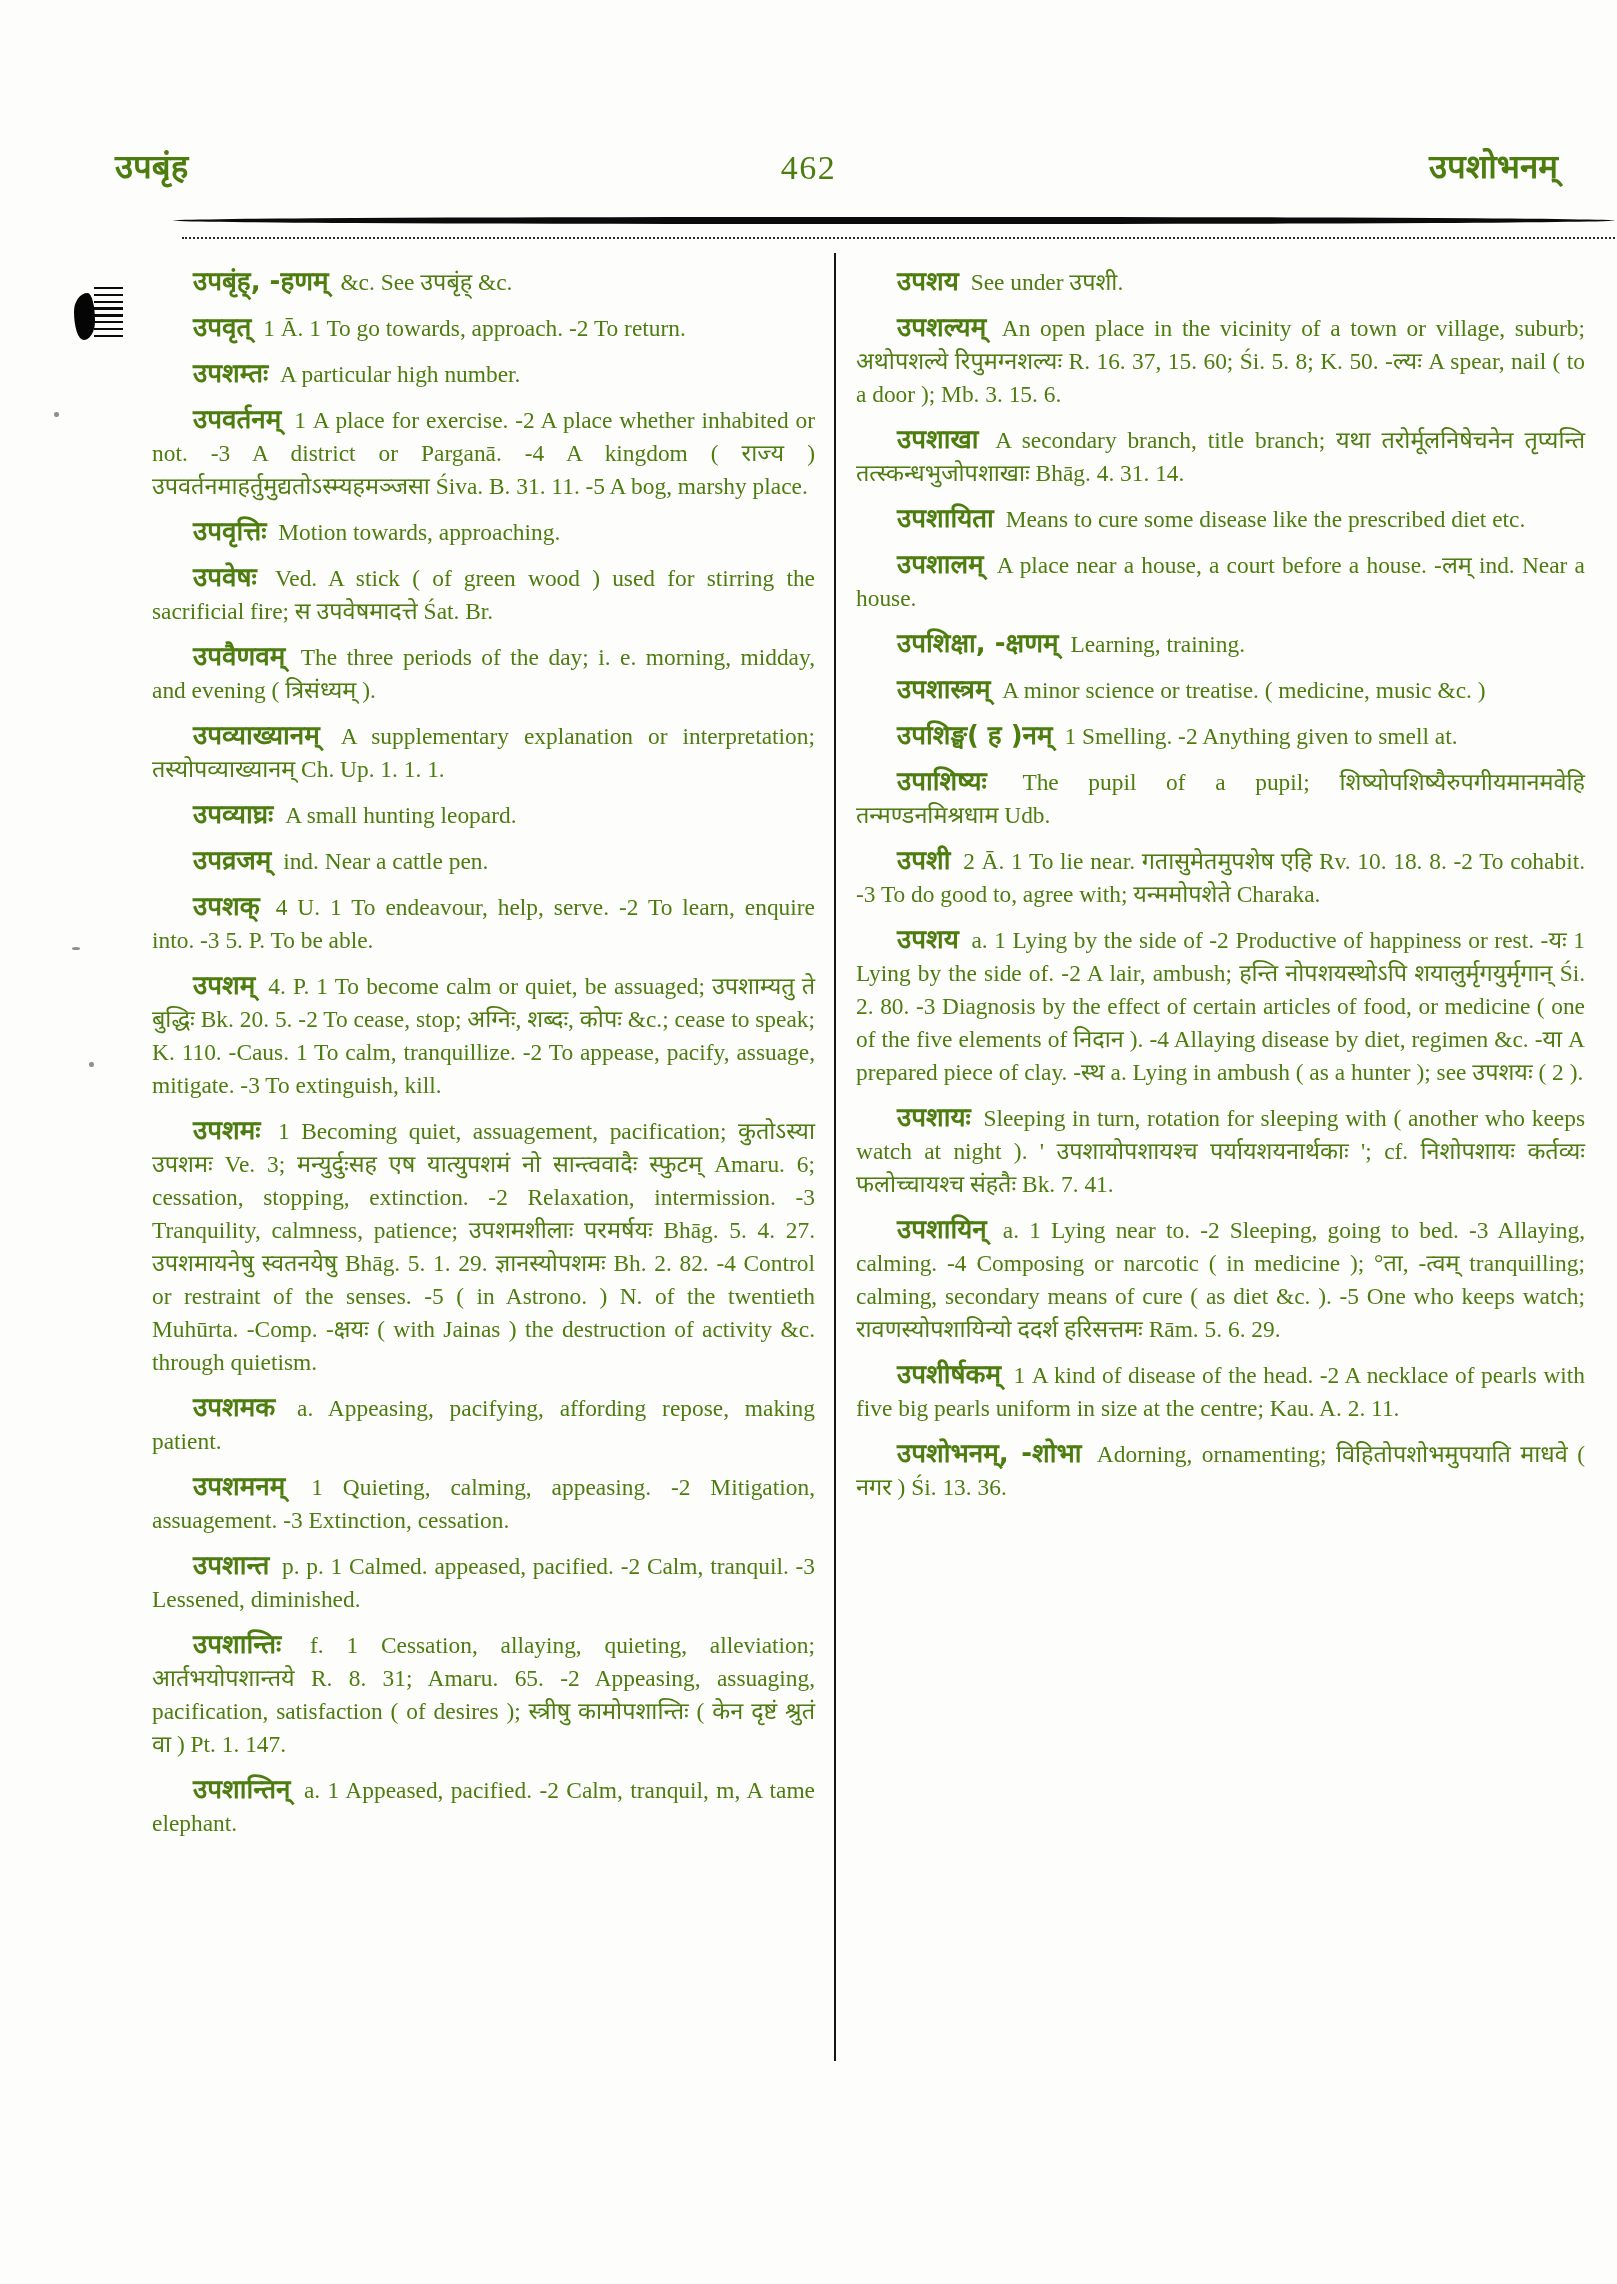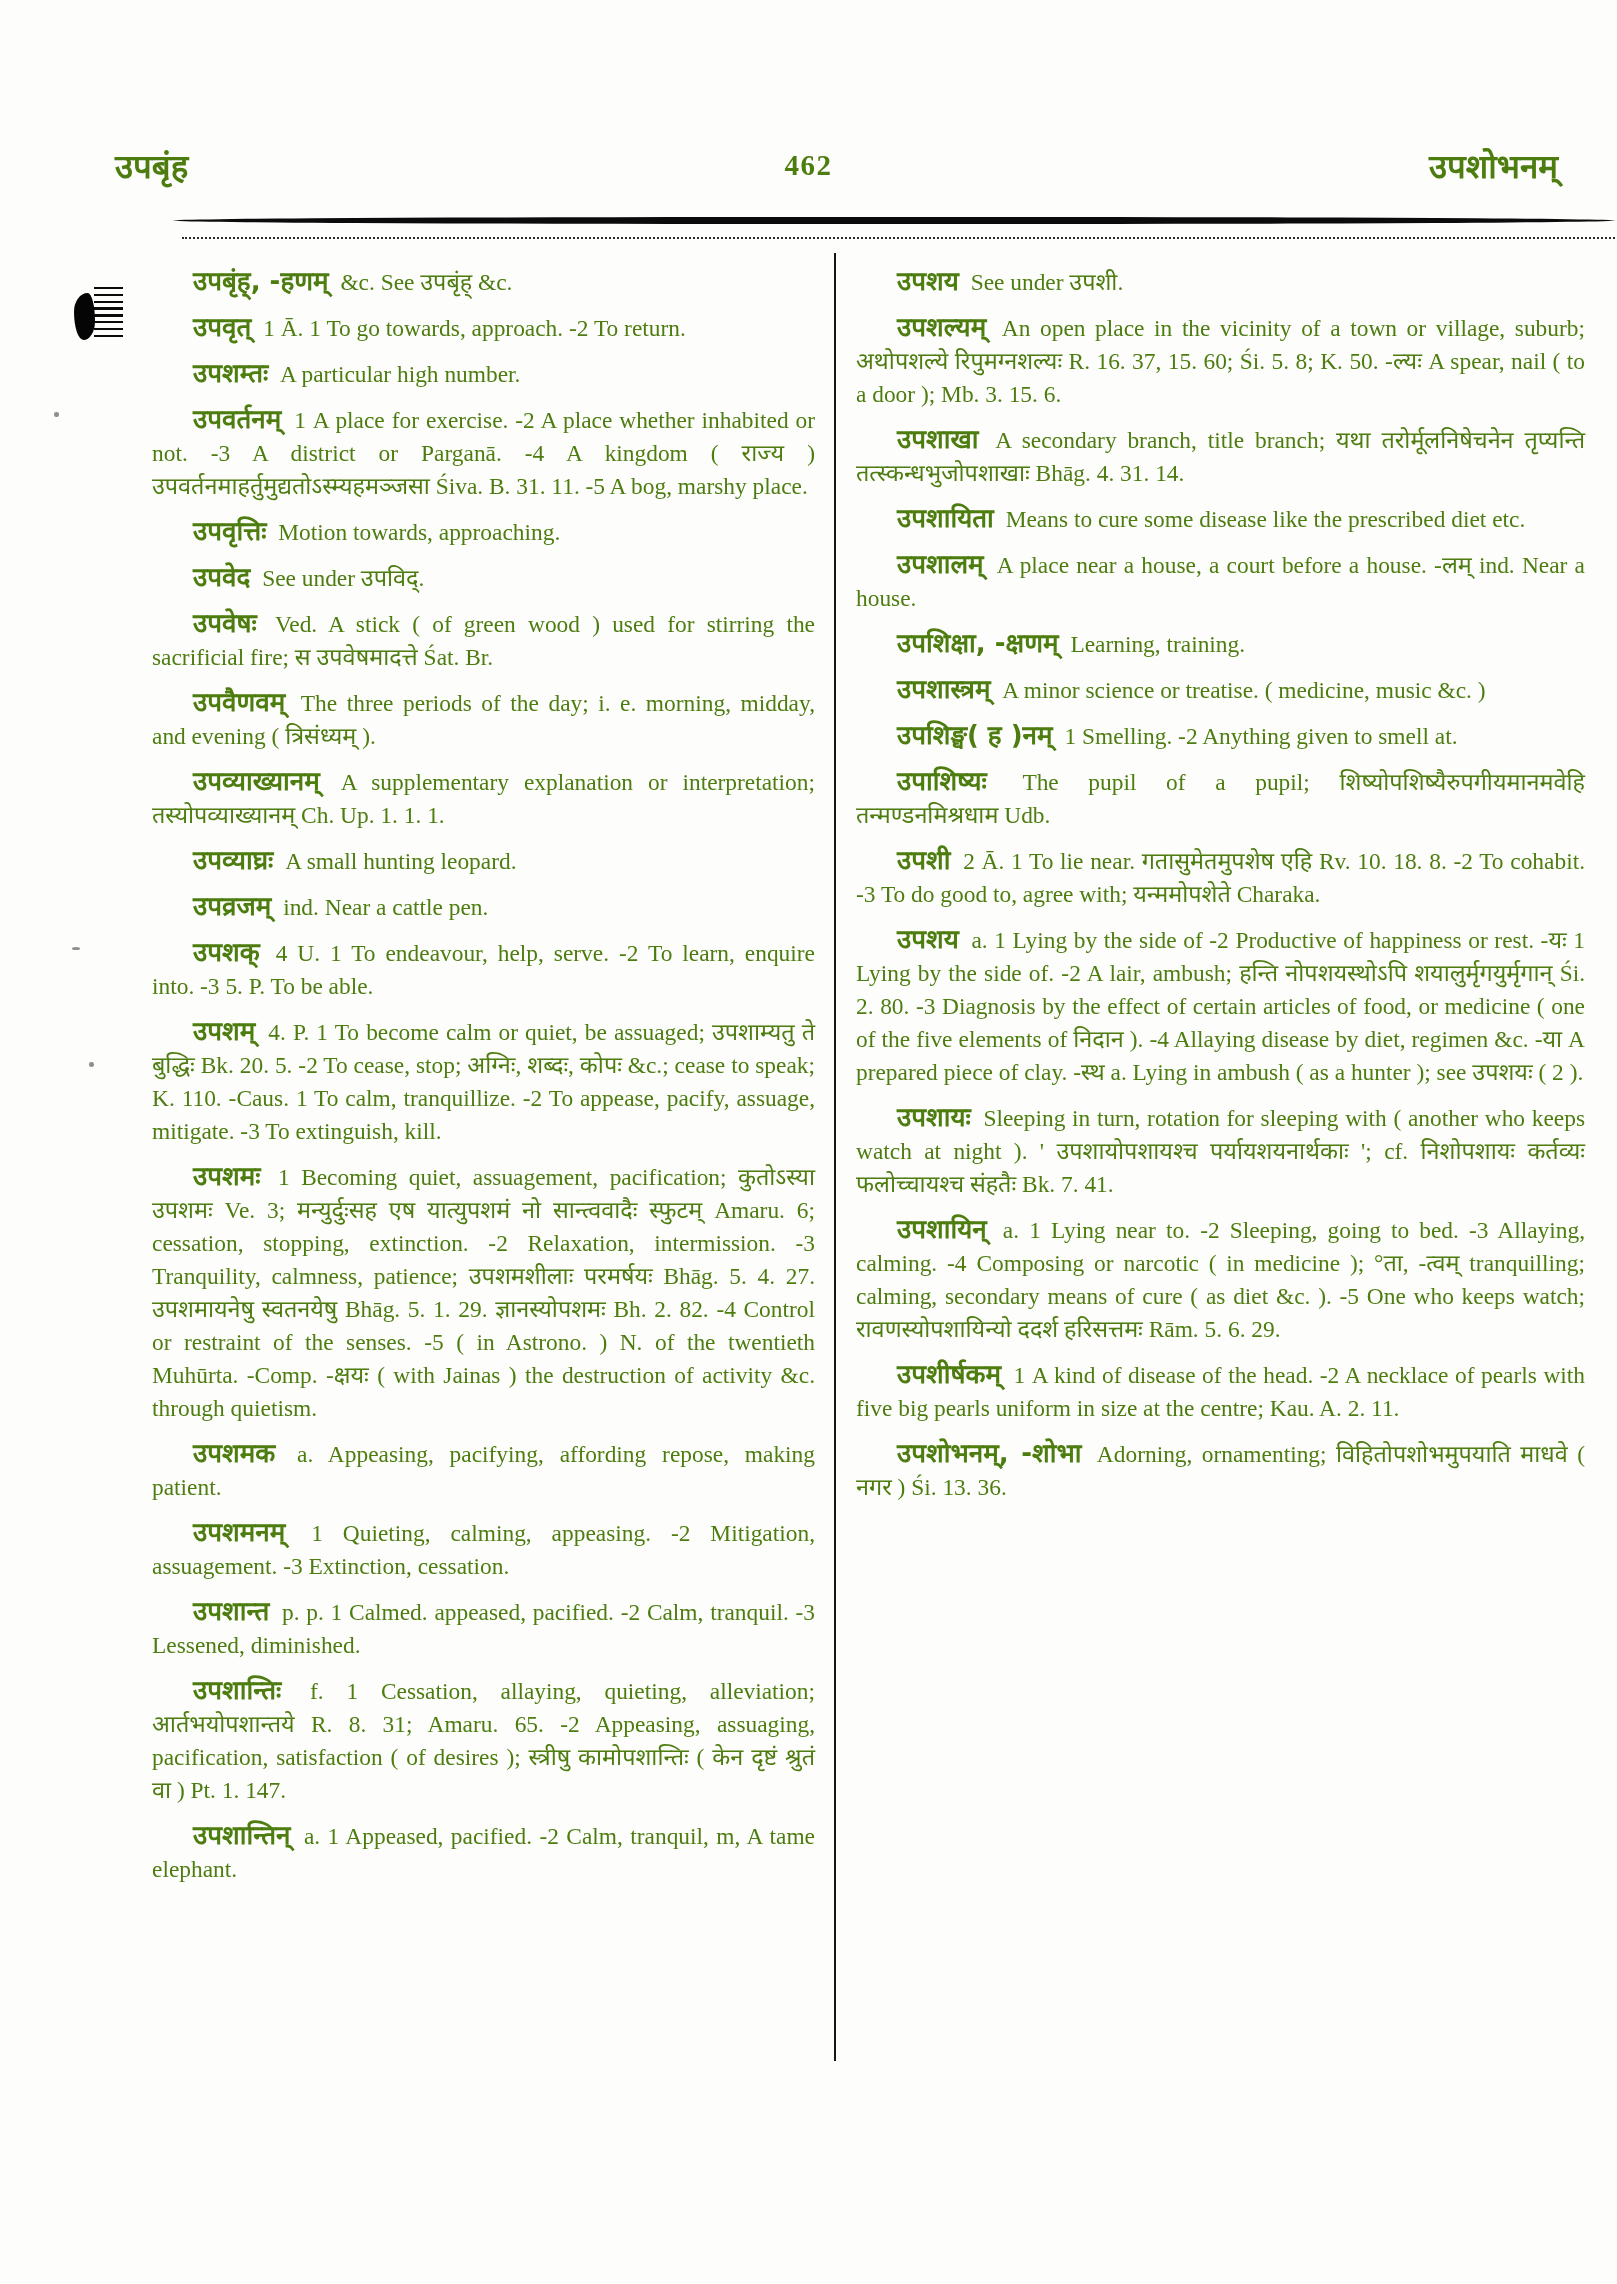--- a/index.html
+++ b/index.html
@@ -7,21 +7,21 @@
   body{width:1617px;height:2284px;background:#fdfdfc;}
   .page{position:relative;width:1617px;height:2284px;background:#fdfdfc;overflow:hidden;
         color:#4d7c0f;font-family:"Liberation Serif","DejaVu Serif",serif;}
 
   
   .hdr-word{position:absolute;top:143px;font-size:33px;font-weight:700;
             font-family:"DejaVu Sans","Liberation Sans",sans-serif;}
   .hdr-left{left:115px;}
   .hdr-right{right:59px;}
   .hdr-num{position:absolute;top:149px;left:0;width:100%;text-align:center;
-           font-size:29px;font-weight:700;letter-spacing:1.5px;}
+           font-size:34px;font-weight:400;letter-spacing:1.5px;}
 
   
   .rule-thick{position:absolute;left:173px;top:217px;width:1442px;height:6.8px;
               background:#0b0b0b;border-radius:50%/60%;}
   .rule-dotted{position:absolute;left:182px;top:237px;width:1433px;height:0;
                border-top:2.3px dotted #2a2a2a;}
   .divider{position:absolute;left:834px;top:253px;width:2.3px;height:1808px;background:#161616;}
 
   
   .col{position:absolute;top:253px;font-size:23.4px;line-height:33px;text-align:justify;}
@@ -73,21 +73,20 @@
       <p class="entry"><b class="hw">उपबृंह्, -हणम्</b> <span class="bd">&amp;c. See उपबृंह् &amp;c.</span></p>
 
       <p class="entry"><b class="hw">उपवृत्</b> <span class="bd">1 Ā. 1 To go towards, approach. -2 To return.</span></p>
 
       <p class="entry"><b class="hw">उपशम्तः</b> <span class="bd">A particular high number.</span></p>
 
       <p class="entry"><b class="hw">उपवर्तनम्</b> <span class="bd">1 A place for exercise. -2 A place whether inhabited or not. -3 A district or Parganā. -4 A kingdom ( राज्य ) उपवर्तनमाहर्तुमुद्यतोऽस्म्यहमञ्जसा Śiva. B. 31. 11. -5 A bog, marshy place.</span></p>
 
       <p class="entry"><b class="hw">उपवृत्तिः</b> <span class="bd">Motion towards, approaching.</span></p>
 
-      <p class="entry"><b class="hw">उपवेद</b> <span class="bd">See under उपविद्.</span></p>
 
       <p class="entry"><b class="hw">उपवेषः</b> <span class="bd">Ved. A stick ( of green wood ) used for stirring the sacrificial fire; स उपवेषमादत्ते Śat. Br.</span></p>
 
       <p class="entry"><b class="hw">उपवैणवम्</b> <span class="bd">The three periods of the day; i. e. morning, midday, and evening ( त्रिसंध्यम् ).</span></p>
 
       <p class="entry"><b class="hw">उपव्याख्यानम्</b> <span class="bd">A supplementary explanation or interpretation; तस्योपव्याख्यानम् Ch. Up. 1. 1. 1.</span></p>
 
       <p class="entry"><b class="hw">उपव्याघ्रः</b> <span class="bd">A small hunting leopard.</span></p>
 
       <p class="entry"><b class="hw">उपव्रजम्</b> <span class="bd">ind. Near a cattle pen.</span></p>

